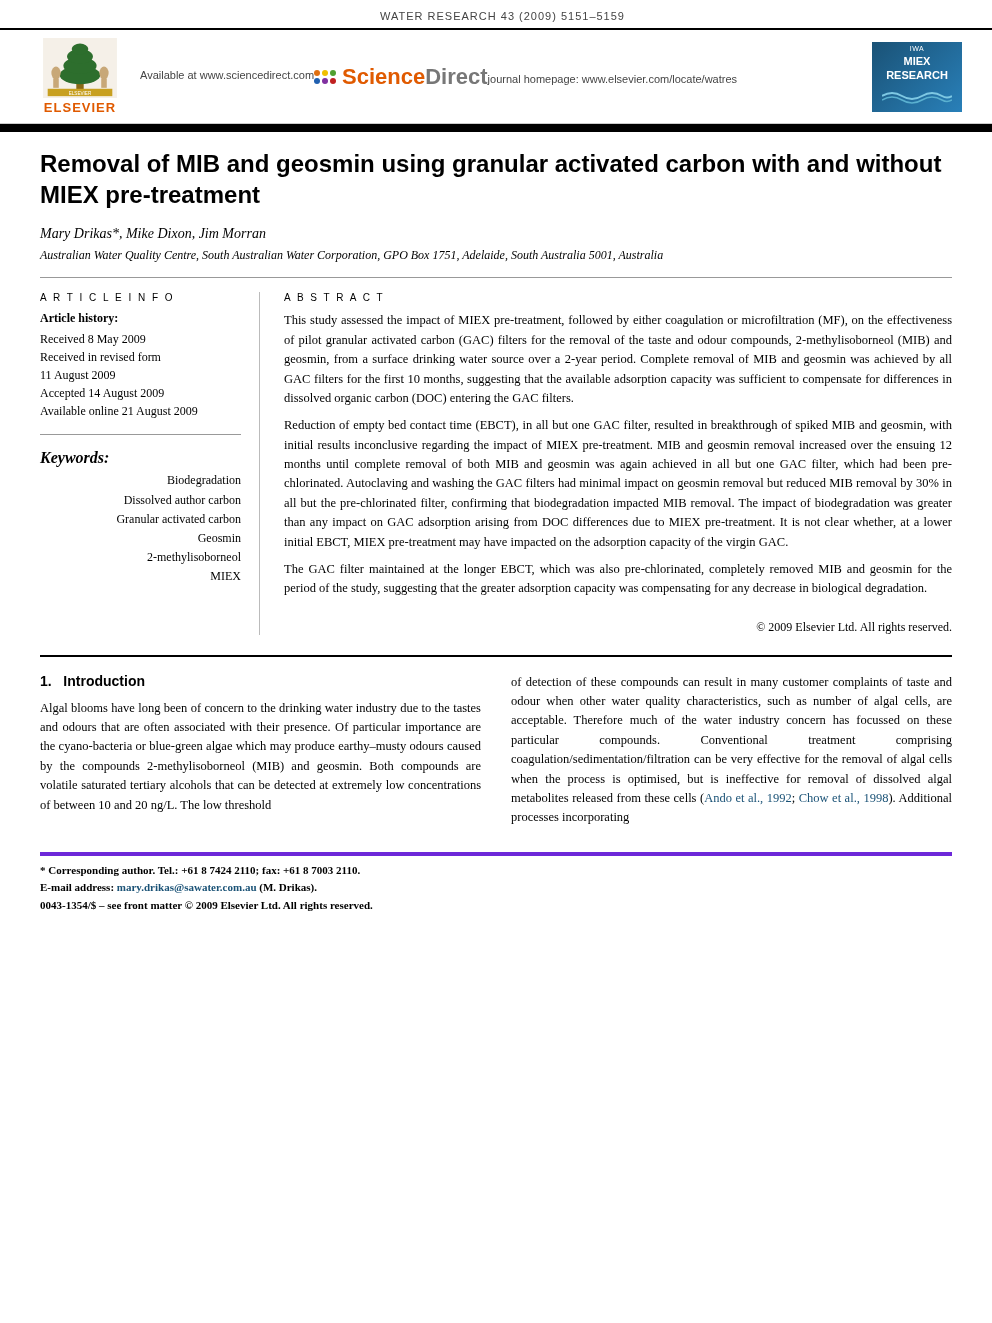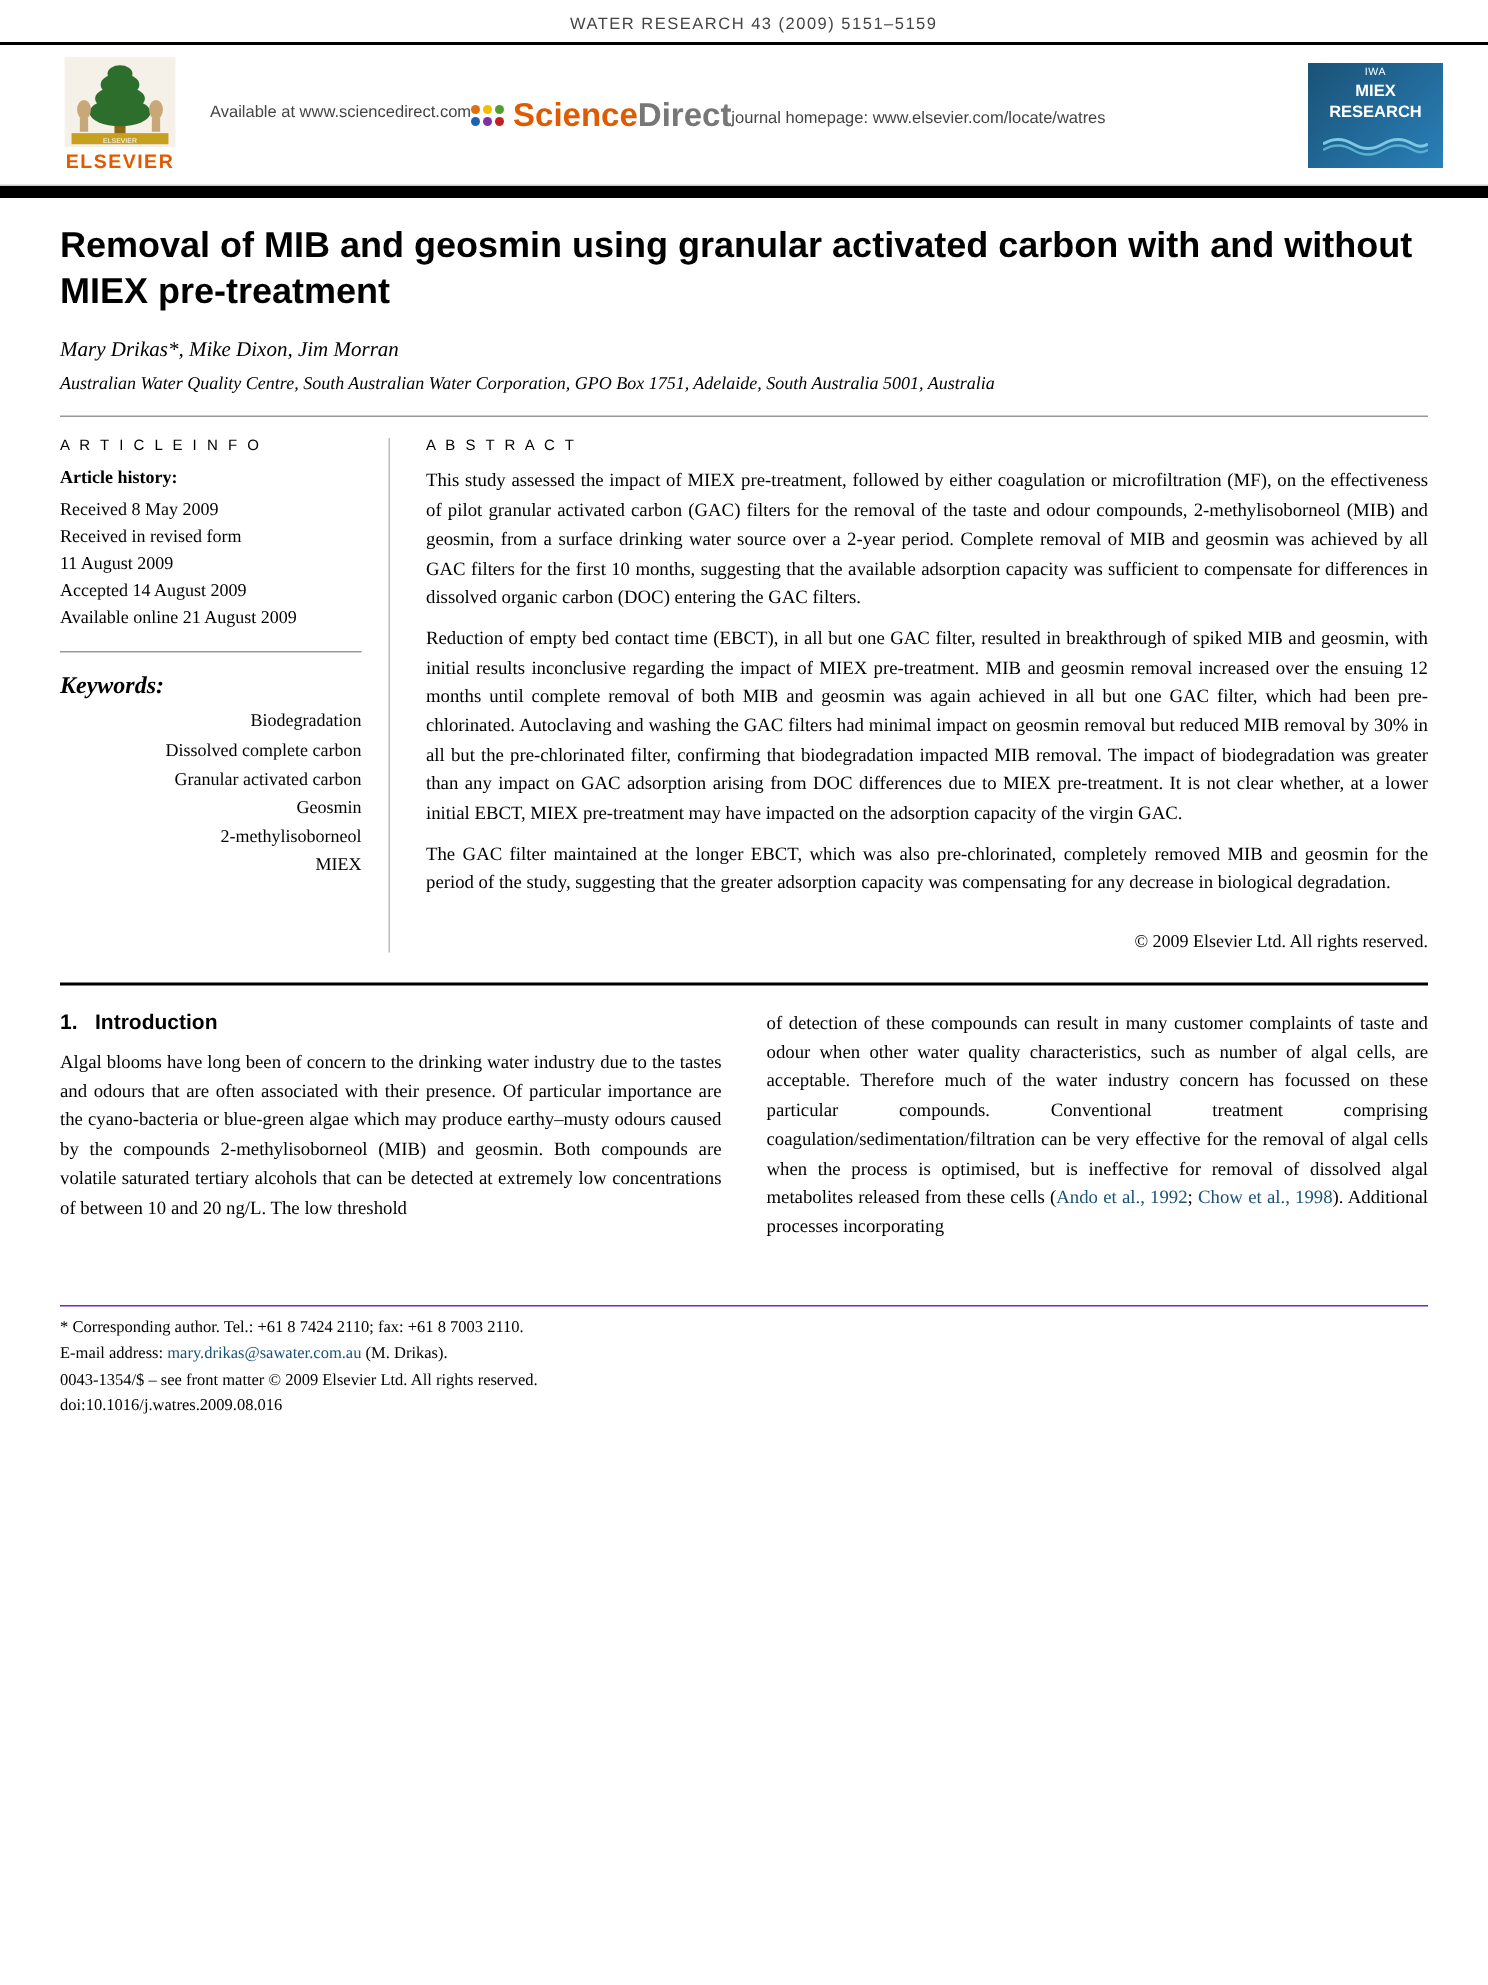--- a/index.html
+++ b/index.html
@@ -310,26 +310,27 @@
       margin-bottom: 8px;
     }
 
     .ref-link {
       color: #1a5276;
       text-decoration: none;
     }
 
     
     .footnote-area {
-      margin-top: 34px;
-      border-top: 1px solid #6d28d9;
+      margin-top: 16px;
+      border-top: 4px solid #6d28d9;
       padding-top: 6px;
       font-size: 11px;
       line-height: 1.6;
       color: #000;
+      font-weight: bold;
     }
 
     .footnote-line {
       font-size: 11px;
       line-height: 1.6;
     }
 
     
     .dot-orange { background: #e07010; }
     .dot-yellow { background: #f0c000; }
@@ -441,21 +442,21 @@
           <div class="info-line">11 August 2009</div>
           <div class="info-line">Accepted 14 August 2009</div>
           <div class="info-line">Available online 21 August 2009</div>
         </div>
 
         <hr class="thin-divider">
 
         <div class="info-block">
           <div class="keywords-title">Keywords:</div>
           <div class="keyword-item">Biodegradation</div>
-          <div class="keyword-item">Dissolved complete carbon</div>
+          <div class="keyword-item">Dissolved author carbon</div>
           <div class="keyword-item">Granular activated carbon</div>
           <div class="keyword-item">Geosmin</div>
           <div class="keyword-item">2-methylisoborneol</div>
           <div class="keyword-item">MIEX</div>
         </div>
       </div>
 
       <div class="right-col">
         <div class="abstract-label">A B S T R A C T</div>
 
@@ -487,17 +488,16 @@
 
       </div>
     </div>
 
     <div class="footnote-area">
       <div class="footnote-line">* Corresponding author. Tel.: +61 8 7424 2110; fax: +61 8 7003 2110.</div>
       <div class="footnote-line">
         E-mail address: <a class="ref-link">mary.drikas@sawater.com.au</a> (M. Drikas).
       </div>
       <div class="footnote-line">0043-1354/$ – see front matter © 2009 Elsevier Ltd. All rights reserved.</div>
-      <div class="footnote-line">doi:10.1016/j.watres.2009.08.016</div>
     </div>
 
   </div>
 </div>
 
 </body></html>

